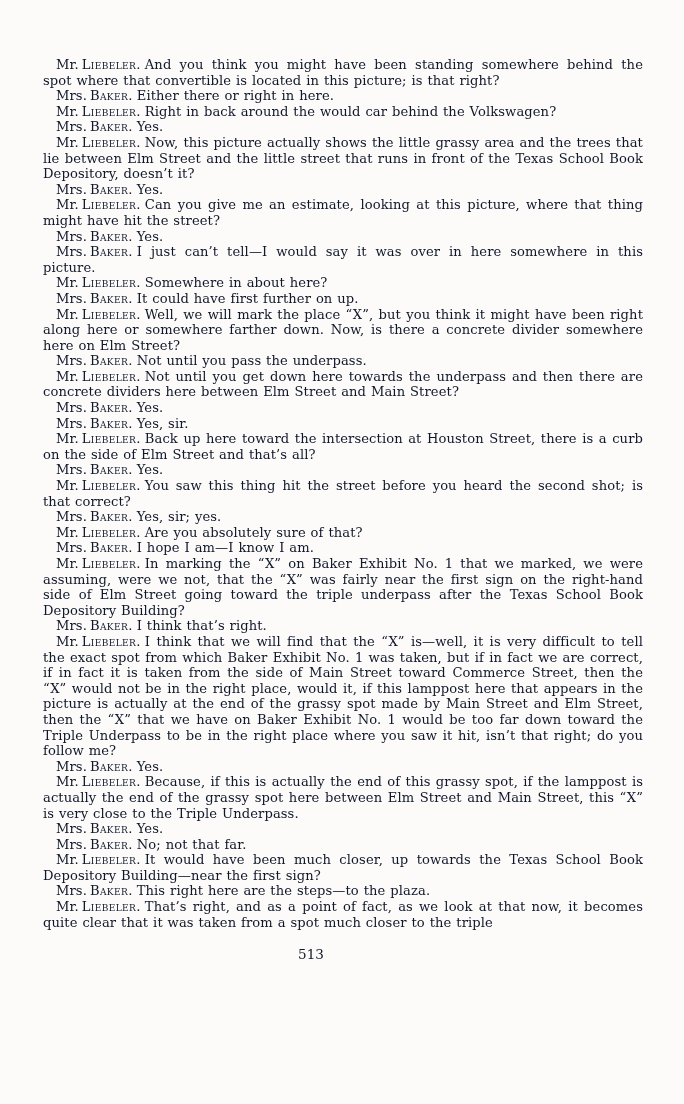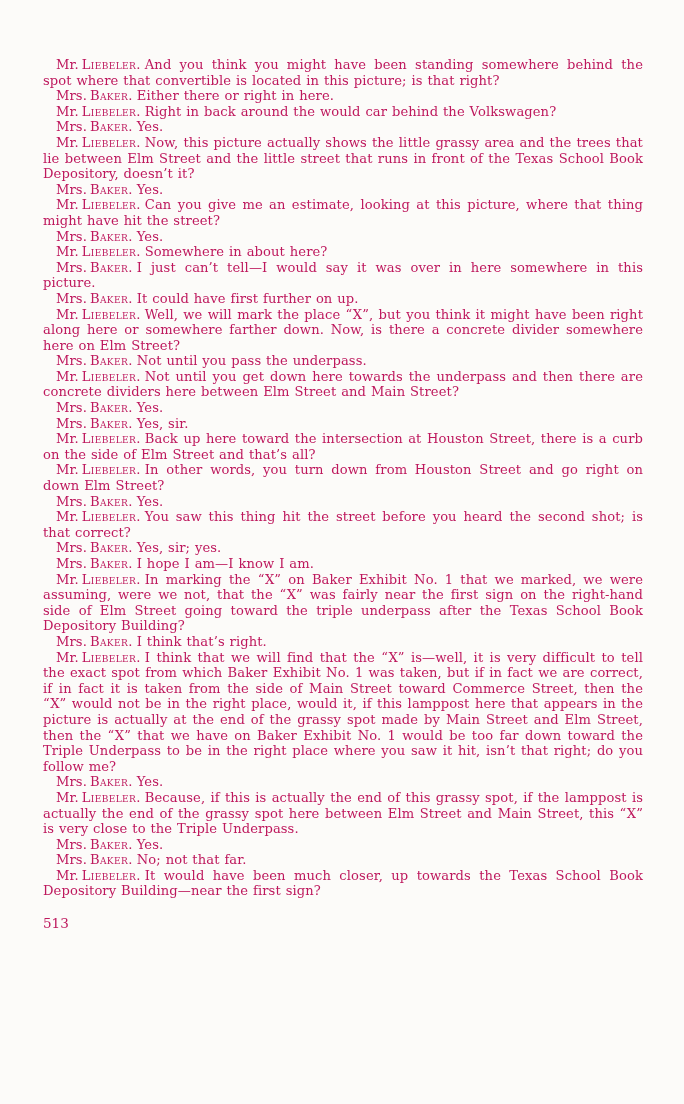--- a/index.html
+++ b/index.html
@@ -10,21 +10,21 @@
   .page {
     position: relative;
     width: 684px;
     height: 1104px;
     margin: 0 auto;
     background: #fcfbf9;
     box-sizing: border-box;
     padding: 57px 41px 0 43px;
     overflow: hidden;
     font-family: "DejaVu Serif", "Liberation Serif", serif;
-    color: #be185d;
+    color: #0f172a;
   }
   .text-block {
     width: 600px;
     font-size: 13.1px;
     line-height: 15.6px;
     text-align: justify;
     letter-spacing: 0.1px;
     word-spacing: 0.6px;
   }
   p.para {
@@ -37,59 +37,61 @@
   }
   .speaker-name {
     font-variant: small-caps;
     letter-spacing: 0.4px;
     margin-left: 3px;
     margin-right: 4px;
   }
   .page-number-row {
     width: 600px;
     margin-top: 17px;
-    text-align: left;
+    text-align: center;
     padding-right: 64px;
     box-sizing: border-box;
     font-size: 13.5px;
     line-height: 15.6px;
   }
 </style>
 </head>
 <body>
 
 <div class="page">
   <div class="text-block" id="dialogue-container">
       <p class="para"><span class="speaker-prefix">Mr.</span><span class="speaker-name">Liebeler.</span><span class="utterance">And you think you might have been standing somewhere behind the spot where that convertible is located in this picture; is that right?</span></p>
       <p class="para"><span class="speaker-prefix">Mrs.</span><span class="speaker-name">Baker.</span><span class="utterance">Either there or right in here.</span></p>
       <p class="para"><span class="speaker-prefix">Mr.</span><span class="speaker-name">Liebeler.</span><span class="utterance">Right in back around the would car behind the Volkswagen?</span></p>
       <p class="para"><span class="speaker-prefix">Mrs.</span><span class="speaker-name">Baker.</span><span class="utterance">Yes.</span></p>
       <p class="para"><span class="speaker-prefix">Mr.</span><span class="speaker-name">Liebeler.</span><span class="utterance">Now, this picture actually shows the little grassy area and the trees that lie between Elm Street and the little street that runs in front of the Texas School Book Depository, doesn’t it?</span></p>
       <p class="para"><span class="speaker-prefix">Mrs.</span><span class="speaker-name">Baker.</span><span class="utterance">Yes.</span></p>
       <p class="para"><span class="speaker-prefix">Mr.</span><span class="speaker-name">Liebeler.</span><span class="utterance">Can you  give me an estimate, looking at this picture, where that thing might have hit the street?</span></p>
       <p class="para"><span class="speaker-prefix">Mrs.</span><span class="speaker-name">Baker.</span><span class="utterance">Yes.</span></p>
+      <p class="para"><span class="speaker-prefix">Mrs.</span><span class="speaker-name">Baker.</span><span class="utterance">I just can’t tell—I would say it was over in here somewhere in this picture.</span></p>
       <p class="para"><span class="speaker-prefix">Mr.</span><span class="speaker-name">Liebeler.</span><span class="utterance">Somewhere in about here?</span></p>
-      <p class="para"><span class="speaker-prefix">Mrs.</span><span class="speaker-name">Baker.</span><span class="utterance">I just can’t tell—I would say it was over in here somewhere in this picture.</span></p>
       <p class="para"><span class="speaker-prefix">Mrs.</span><span class="speaker-name">Baker.</span><span class="utterance">It could have first further on up.</span></p>
       <p class="para"><span class="speaker-prefix">Mr.</span><span class="speaker-name">Liebeler.</span><span class="utterance">Well, we will mark the place “X”, but you think it might have been right along here or somewhere farther down.  Now, is there a concrete divider somewhere here on Elm Street?</span></p>
       <p class="para"><span class="speaker-prefix">Mrs.</span><span class="speaker-name">Baker.</span><span class="utterance">Not until you pass the underpass.</span></p>
       <p class="para"><span class="speaker-prefix">Mr.</span><span class="speaker-name">Liebeler.</span><span class="utterance">Not until you get down here towards the underpass and then there are concrete dividers here between Elm Street and Main Street?</span></p>
       <p class="para"><span class="speaker-prefix">Mrs.</span><span class="speaker-name">Baker.</span><span class="utterance">Yes.</span></p>
       <p class="para"><span class="speaker-prefix">Mrs.</span><span class="speaker-name">Baker.</span><span class="utterance">Yes, sir.</span></p>
       <p class="para"><span class="speaker-prefix">Mr.</span><span class="speaker-name">Liebeler.</span><span class="utterance">Back up here toward the intersection at Houston Street, there is a curb on the side of Elm Street and that’s all?</span></p>
-      <p class="para"><span class="speaker-prefix">Mr.</span><span class="speaker-name">Liebeler.</span><span class="utterance">In other words, you turn down from Houston Street and go right on down Elm Street?</span></p>
       <p class="para"><span class="speaker-prefix">Mrs.</span><span class="speaker-name">Baker.</span><span class="utterance">Yes.</span></p>
       <p class="para"><span class="speaker-prefix">Mr.</span><span class="speaker-name">Liebeler.</span><span class="utterance">You saw this thing hit the street before you heard the second shot; is that correct?</span></p>
       <p class="para"><span class="speaker-prefix">Mrs.</span><span class="speaker-name">Baker.</span><span class="utterance">Yes, sir; yes.</span></p>
+      <p class="para"><span class="speaker-prefix">Mr.</span><span class="speaker-name">Liebeler.</span><span class="utterance">Are you absolutely sure of that?</span></p>
       <p class="para"><span class="speaker-prefix">Mrs.</span><span class="speaker-name">Baker.</span><span class="utterance">I hope I am—I know I am.</span></p>
       <p class="para"><span class="speaker-prefix">Mr.</span><span class="speaker-name">Liebeler.</span><span class="utterance">In marking the “X” on Baker Exhibit No. 1 that we marked, we were assuming, were we not, that the “X” was fairly near the first sign on the right-hand side of Elm Street going toward the triple underpass after the Texas School Book Depository Building?</span></p>
       <p class="para"><span class="speaker-prefix">Mrs.</span><span class="speaker-name">Baker.</span><span class="utterance">I think that’s right.</span></p>
       <p class="para"><span class="speaker-prefix">Mr.</span><span class="speaker-name">Liebeler.</span><span class="utterance">I think that we will find that the “X” is—well, it is very difficult to tell the exact spot from which Baker Exhibit No. 1 was taken, but if in fact we are correct, if in fact it is taken from the side of Main Street toward Commerce Street, then the “X” would not be in the right place, would it, if this lamppost here that appears in the picture is actually at the end of the grassy spot made by Main Street and Elm Street, then the “X” that we have on Baker Exhibit No. 1 would be too far down toward the Triple Underpass to be in the right place where you saw it hit, isn’t that right; do you follow me?</span></p>
       <p class="para"><span class="speaker-prefix">Mrs.</span><span class="speaker-name">Baker.</span><span class="utterance">Yes.</span></p>
       <p class="para"><span class="speaker-prefix">Mr.</span><span class="speaker-name">Liebeler.</span><span class="utterance">Because, if this is actually the end of this grassy spot, if the lamppost is actually the end of the grassy spot here between Elm Street and Main Street, this “X” is very close to the Triple Underpass.</span></p>
       <p class="para"><span class="speaker-prefix">Mrs.</span><span class="speaker-name">Baker.</span><span class="utterance">Yes.</span></p>
       <p class="para"><span class="speaker-prefix">Mrs.</span><span class="speaker-name">Baker.</span><span class="utterance">No; not that far.</span></p>
       <p class="para"><span class="speaker-prefix">Mr.</span><span class="speaker-name">Liebeler.</span><span class="utterance">It would have been much closer, up towards the Texas School Book Depository Building—near the first sign?</span></p>
+      <p class="para"><span class="speaker-prefix">Mrs.</span><span class="speaker-name">Baker.</span><span class="utterance">This right here are the steps—to the plaza.</span></p>
+      <p class="para"><span class="speaker-prefix">Mr.</span><span class="speaker-name">Liebeler.</span><span class="utterance">That’s right, and as a point of fact, as we look at that now, it becomes quite clear that it was taken from a spot much closer to the triple</span></p>
     </div>
   <div class="page-number-row">
     <span>513</span>
   </div>
 </div>
 
 </body></html>

